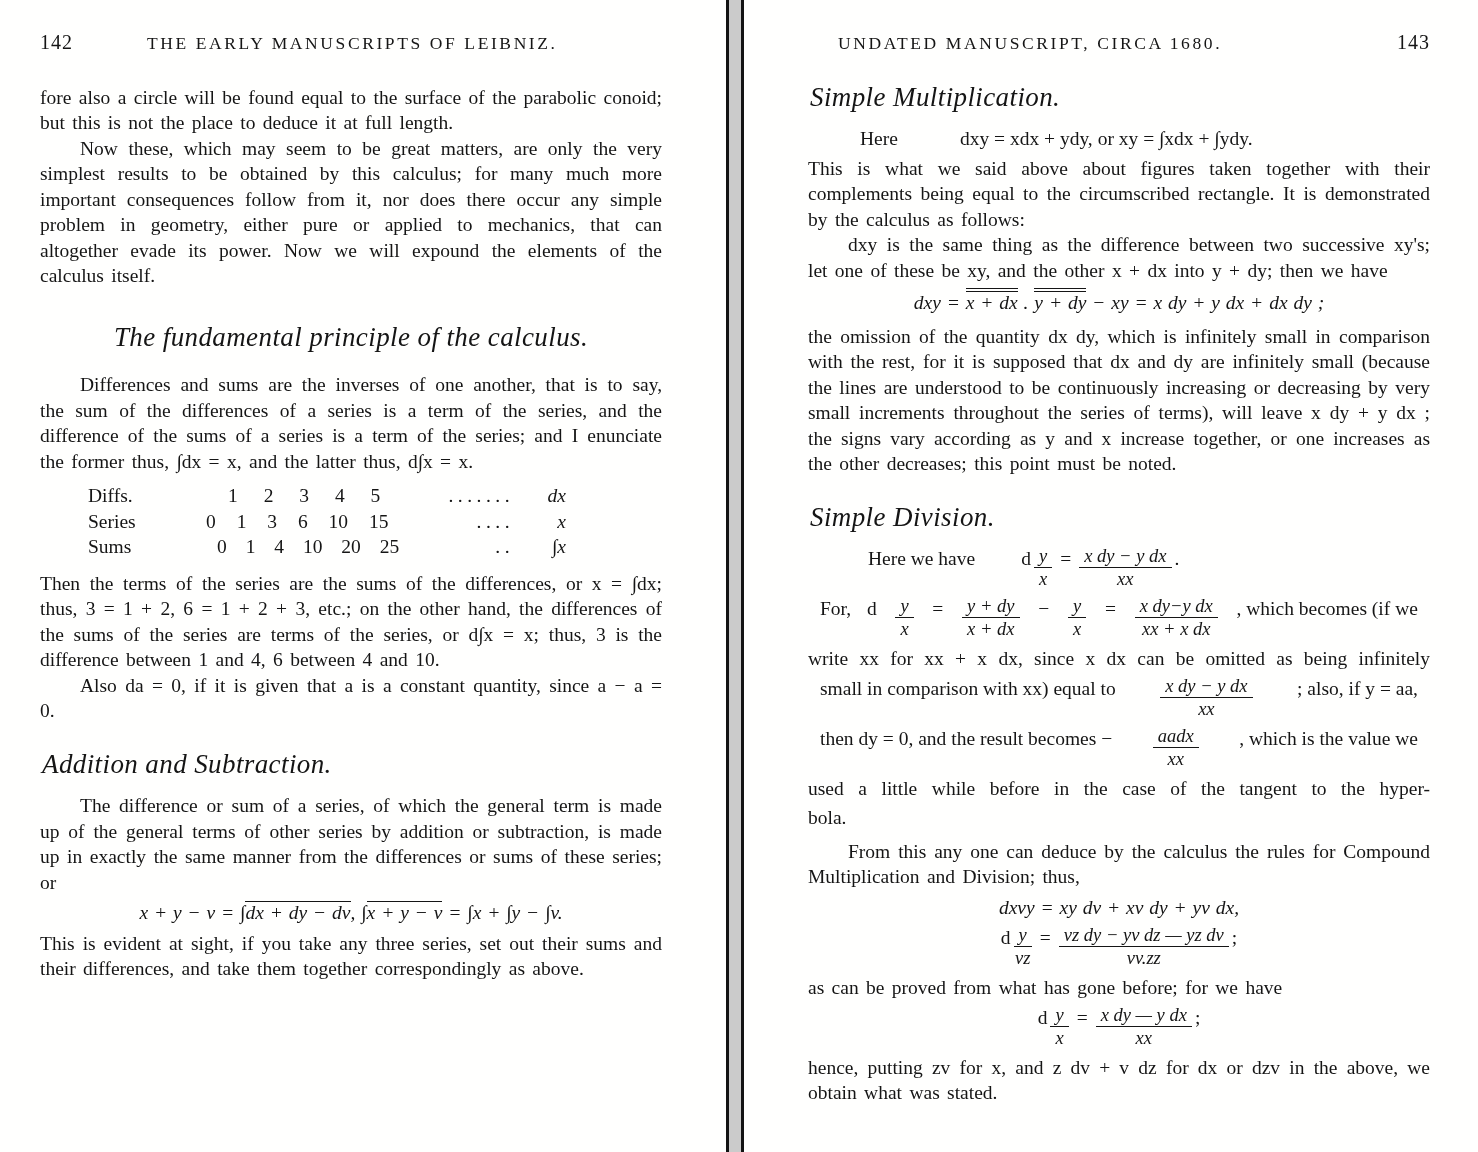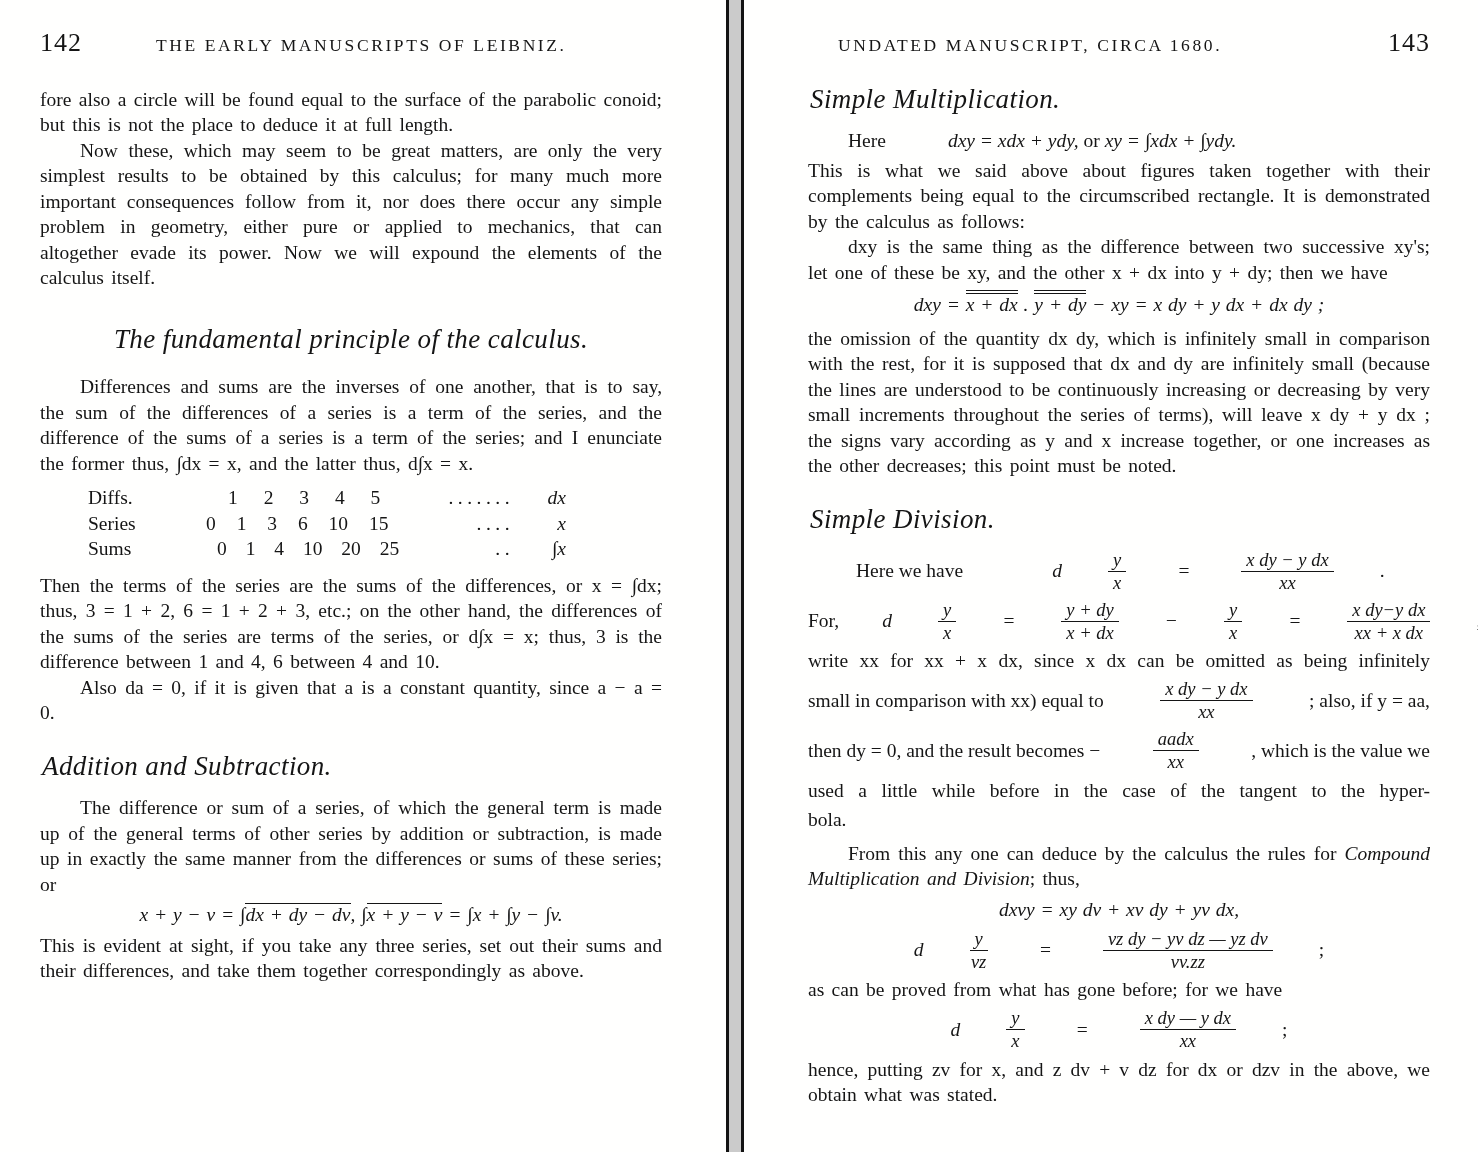--- a/index.html
+++ b/index.html
@@ -5,21 +5,21 @@
   html,body{margin:0;padding:0;background:#ffffff;}
   .sheet{position:relative;width:1478px;height:1152px;background:#fffffe;overflow:hidden;
          font-family:"Liberation Serif", serif;color:#151515;}
   .page{position:absolute;top:30px;width:622px;font-size:19.5px;line-height:25.5px;}
   .page.left{left:40px;}
   .page.right{left:808px;}
   .gutter{position:absolute;top:0;left:726px;width:12px;height:1152px;background:#cbcbcb;
           border-left:3px solid #131313;border-right:3px solid #131313;}
 
   .running-head{display:flex;align-items:baseline;font-size:17.5px;letter-spacing:2.6px;margin-bottom:28px;}
-  .running-head .pagenum{font-size:26px;letter-spacing:1px;}
+  .running-head .pagenum{font-size:20px;letter-spacing:1px;}
   .left .running-head .head-title{margin-left:74px;}
   .right .running-head .head-title{flex:1;text-align:left;padding-left:30px;}
   .right .running-head .pagenum{margin-left:18px;}
 
   p{margin:0;text-align:justify;word-spacing:2.5px;}
   p.indent{text-indent:40px;}
   .mt8{margin-top:8px;}
 
   h3{font-weight:normal;font-style:italic;font-size:27px;margin:0;letter-spacing:.4px;}
   h3.center{text-align:center;margin:36px 0 22px;}
@@ -32,33 +32,33 @@
   .r0 .svals{padding-left:22px;word-spacing:21px;}
   .r1 .svals{padding-left:0px;word-spacing:16px;}
   .r2 .svals{padding-left:11px;word-spacing:14px;}
   .sdots{margin-left:auto;letter-spacing:4.5px;padding-right:10px;}
   .ssym{width:42px;text-align:right;font-style:italic;}
 
   .formula{text-align:center;font-style:italic;margin:5px 0;word-spacing:1px;}
   .ovl{display:inline-block;border-top:1.7px solid #151515;line-height:1.08;}
   .ovl2{display:inline-block;border-top:4px double #151515;line-height:1.08;}
   .rm{font-style:normal;}
-  .it{font-style:italic;}
+  .it{}
 
   .frac{display:inline-block;vertical-align:middle;text-align:center;font-style:italic;
         font-size:18.5px;line-height:20px;margin:0 3px;}
   .frac .fnum{display:block;border-bottom:1.7px solid #151515;padding:0 5px 1px;}
   .frac .fden{display:block;padding-top:1px;}
 
-  .mline{display:flex;align-items:center;margin:4px 0;}
+  .mline{display:flex;margin:4px 12px;}
   .mline.center{justify-content:center;}
   .mline.spread{justify-content:space-between;}
   .mline > span{white-space:pre;}
   .mline .gap{margin:0 5px;}
-  .tall{min-height:46px;gap:43px;}
+  .tall{min-height:46px;}
   .hh-label{margin-left:48px;margin-right:46px;}
   .here1{margin-left:40px;margin-right:62px;}
   .jline{text-align:justify;text-align-last:justify;margin:4px 0;}
   .pline{margin:4px 0;}
 </style>
 </head>
 <body>
 
 <div class="sheet">
 

